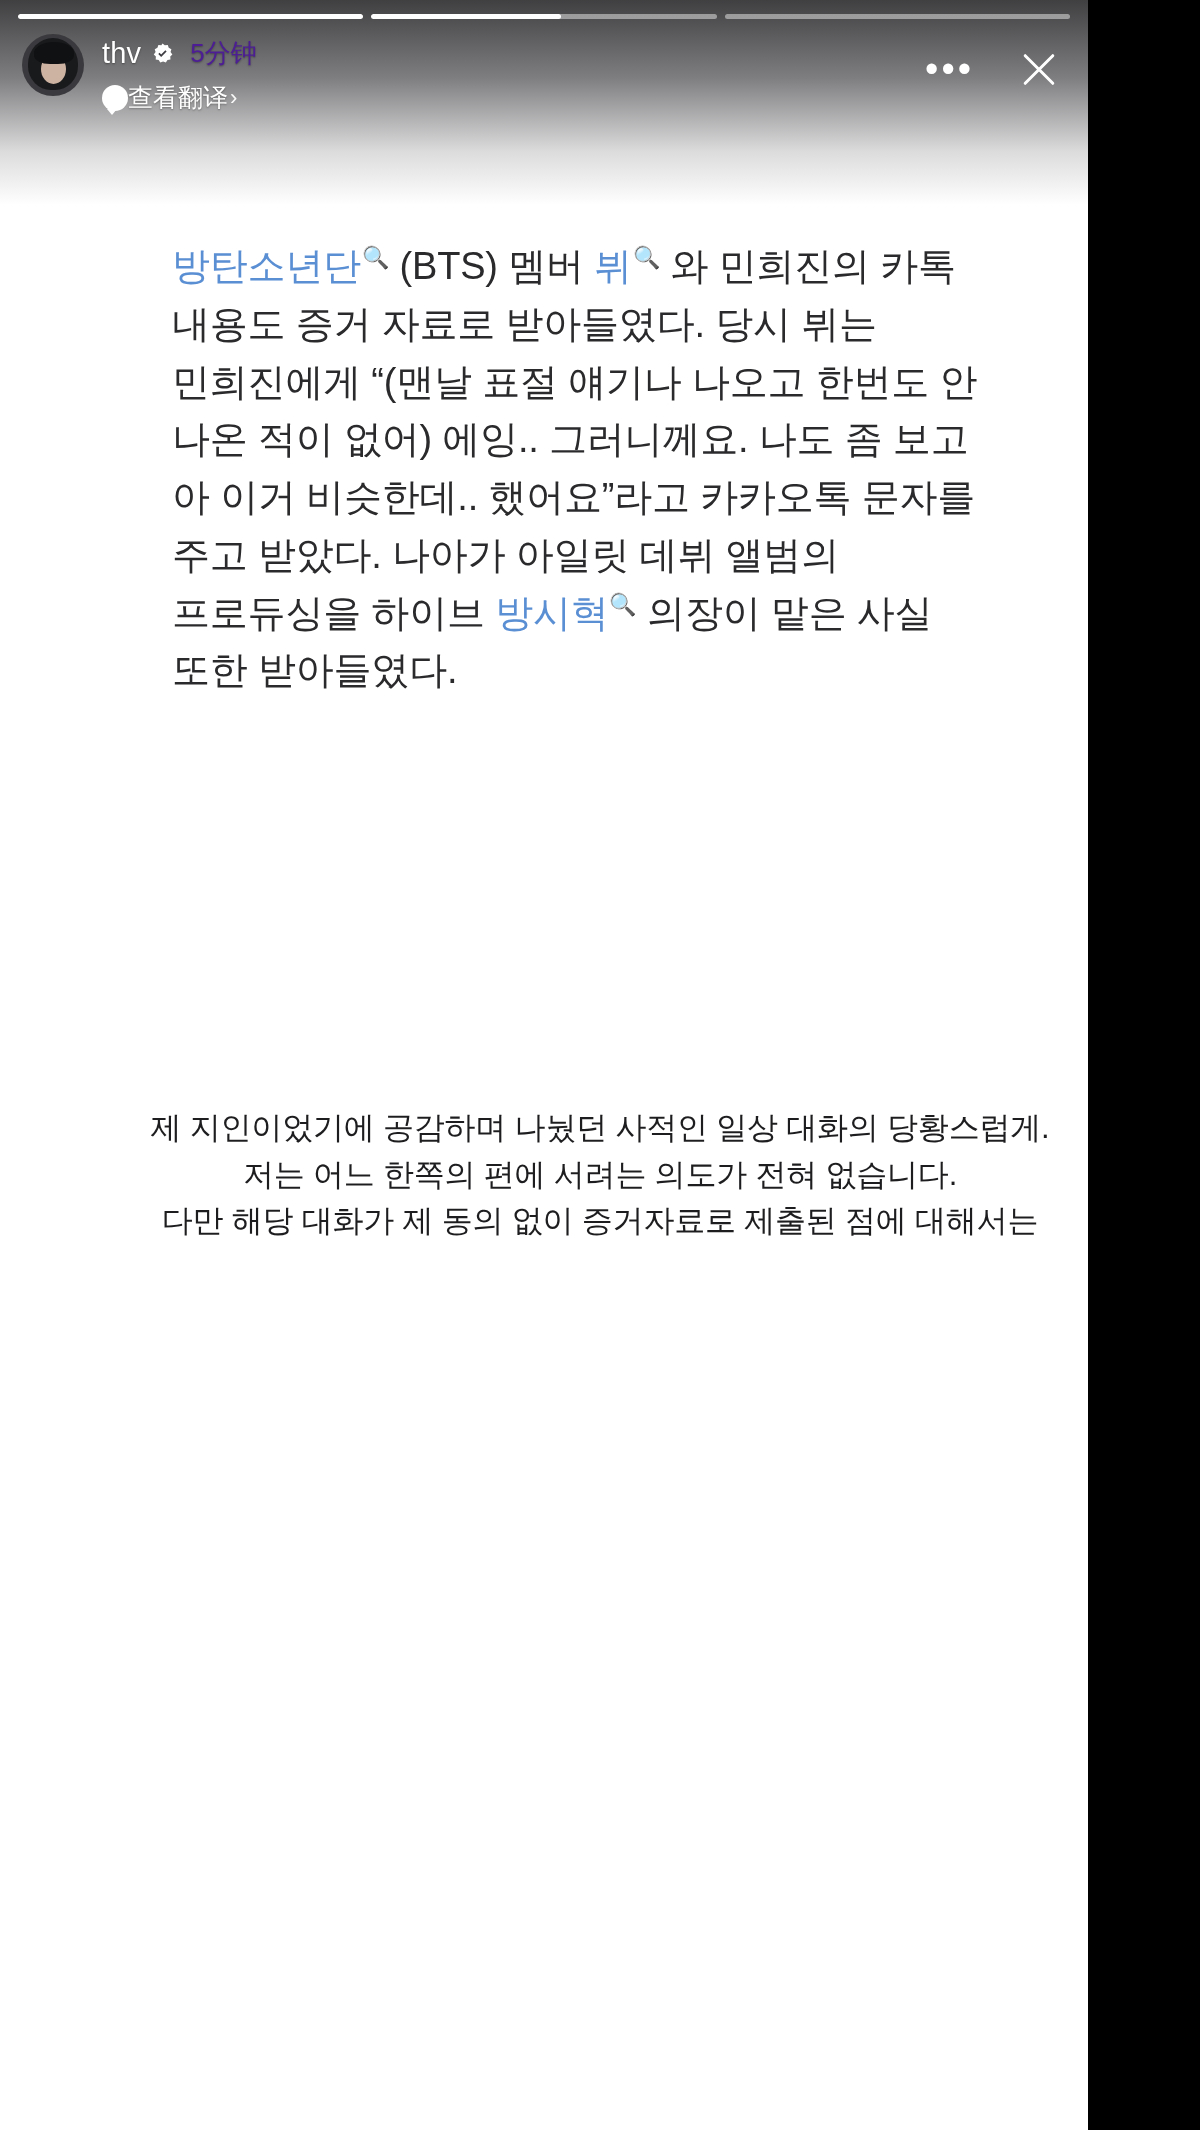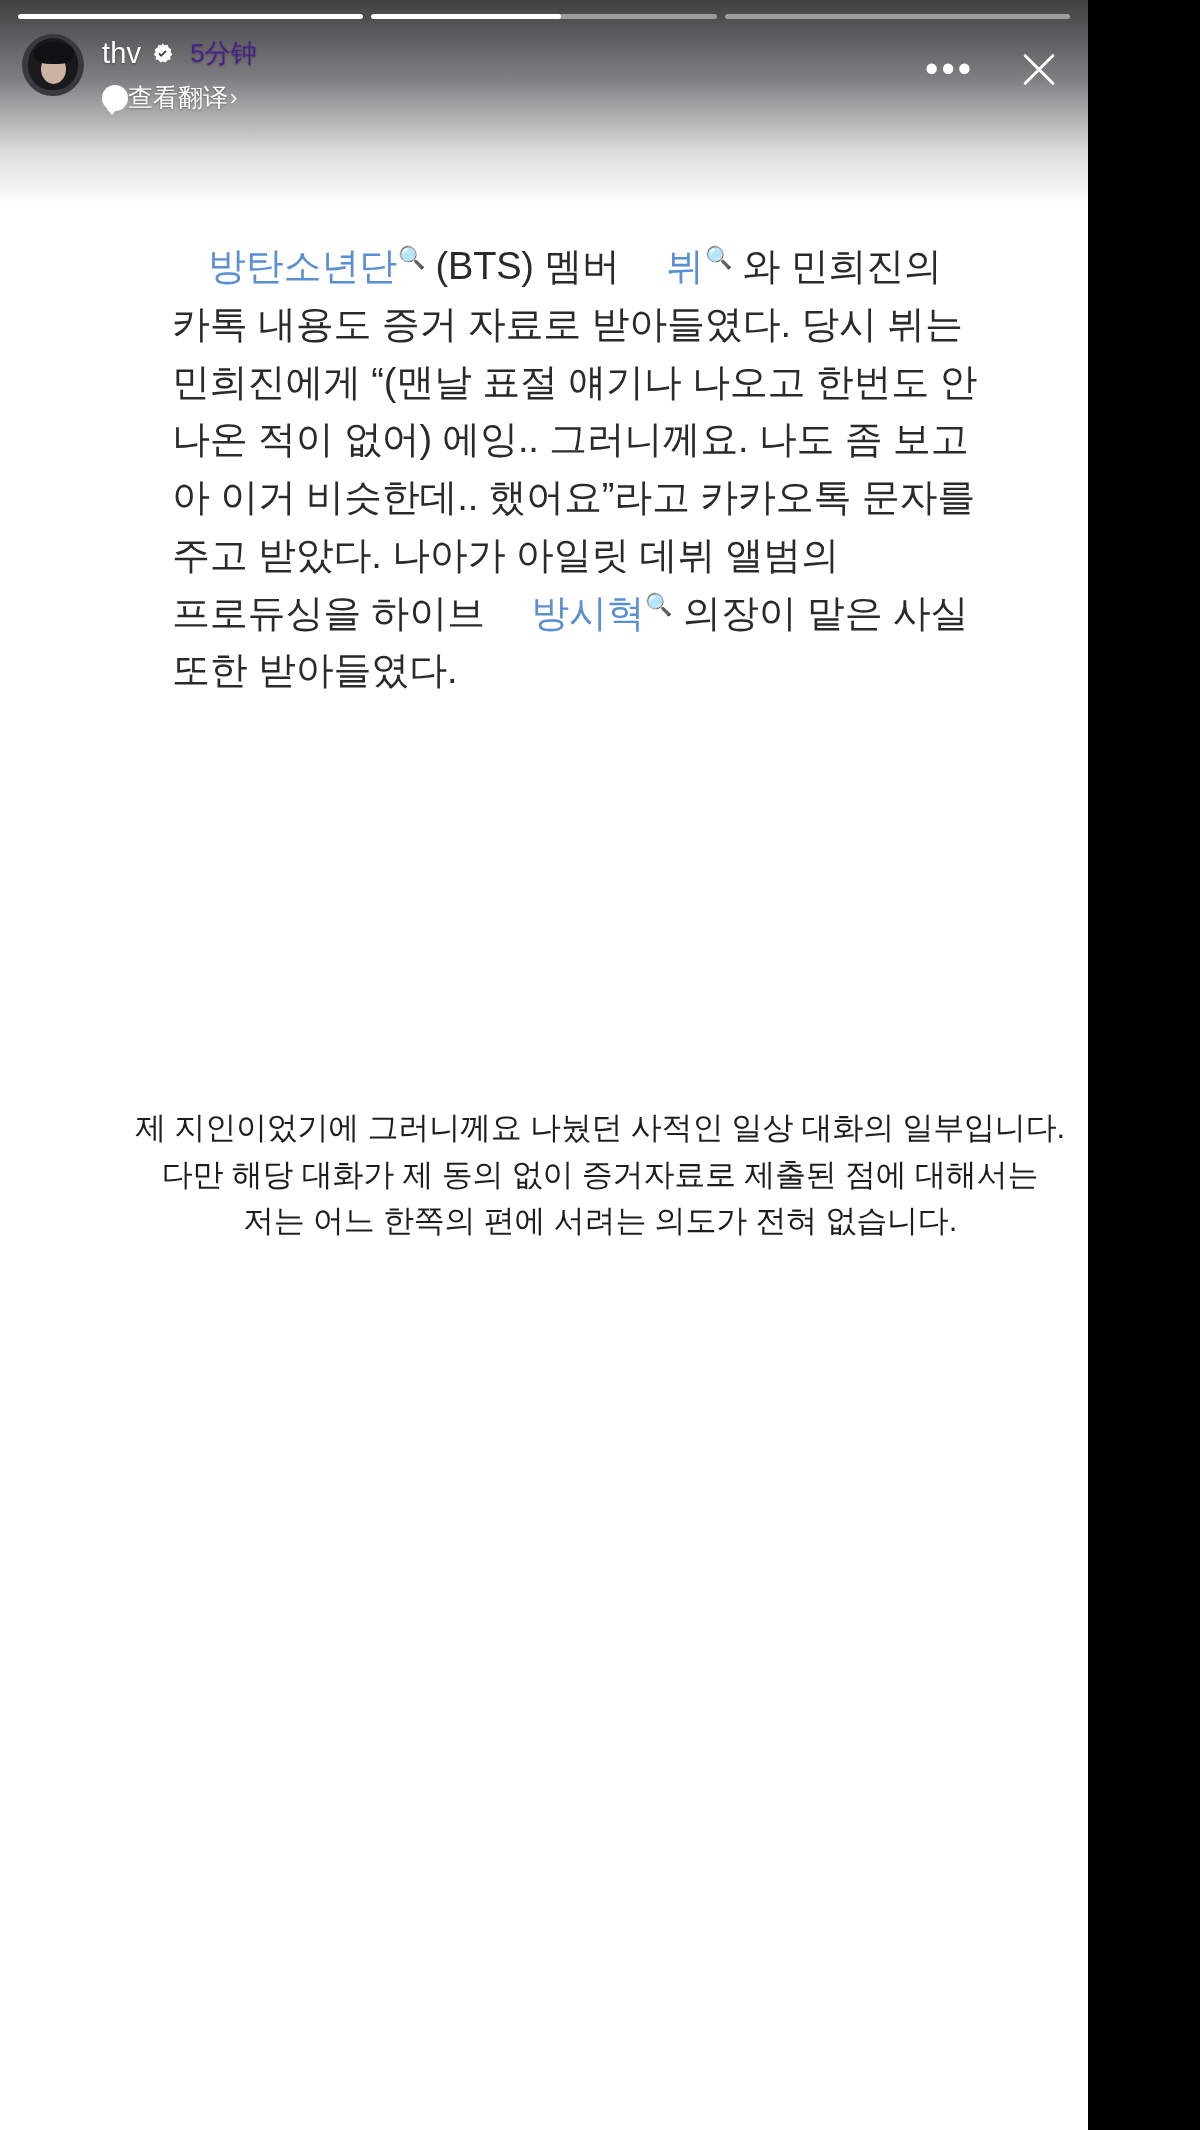--- a/index.html
+++ b/index.html
@@ -209,21 +209,20 @@
     color: #2a2a2c;
     font-size: 38px;
     line-height: 1.52;
     letter-spacing: -0.2px;
     word-break: keep-all;
   }
   .kw {
     color: #5b8fd4;
     position: relative;
     white-space: nowrap;
-    margin-left: 36px;
   }
   .kw .mag {
     font-size: 22px;
     vertical-align: super;
     margin-left: 1px;
     color: #5b8fd4;
   }
 
   
   .caption {
@@ -291,18 +290,18 @@
   <div class="header-actions">
     <span class="dots">•••</span>
     <span class="close-x"></span>
   </div>
 
   <div class="article">
     <p><span class="kw"><span>방탄소년단</span><span class="mag">🔍</span></span><span> (BTS) 멤버 </span><span class="kw"><span>뷔</span><span class="mag">🔍</span></span><span> 와 민희진의 카톡 내용도 증거 자료로 받아들였다. 당시 뷔는 민희진에게 “(맨날 표절 얘기나 나오고 한번도 안 나온 적이 없어) 에잉.. 그러니께요. 나도 좀 보고 아 이거 비슷한데.. 했어요”라고 카카오톡 문자를 주고 받았다. 나아가 아일릿 데뷔 앨범의 프로듀싱을 하이브 </span><span class="kw"><span>방시혁</span><span class="mag">🔍</span></span><span> 의장이 맡은 사실 또한 받아들였다.</span></p>
   </div>
 
   <div class="caption">
-    <div>제 지인이었기에 그러니께요 나눴던 사적인 일상 대화의 일부입니다.</div>
+    <div>제 지인이었기에 공감하며 나눴던 사적인 일상 대화의 당황스럽게.</div>
+    <div>저는 어느 한쪽의 편에 서려는 의도가 전혀 없습니다.</div>
     <div>다만 해당 대화가 제 동의 없이 증거자료로 제출된 점에 대해서는</div>
-    <div>저는 어느 한쪽의 편에 서려는 의도가 전혀 없습니다.</div>
   </div>
 
 </div>
 
 </body></html>

